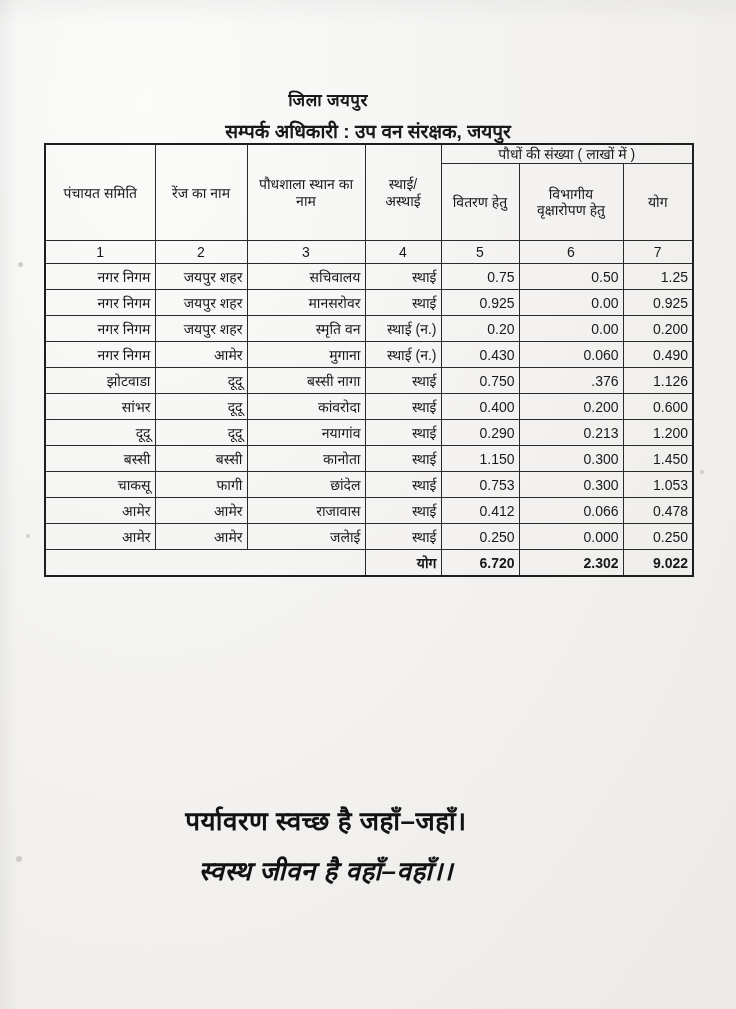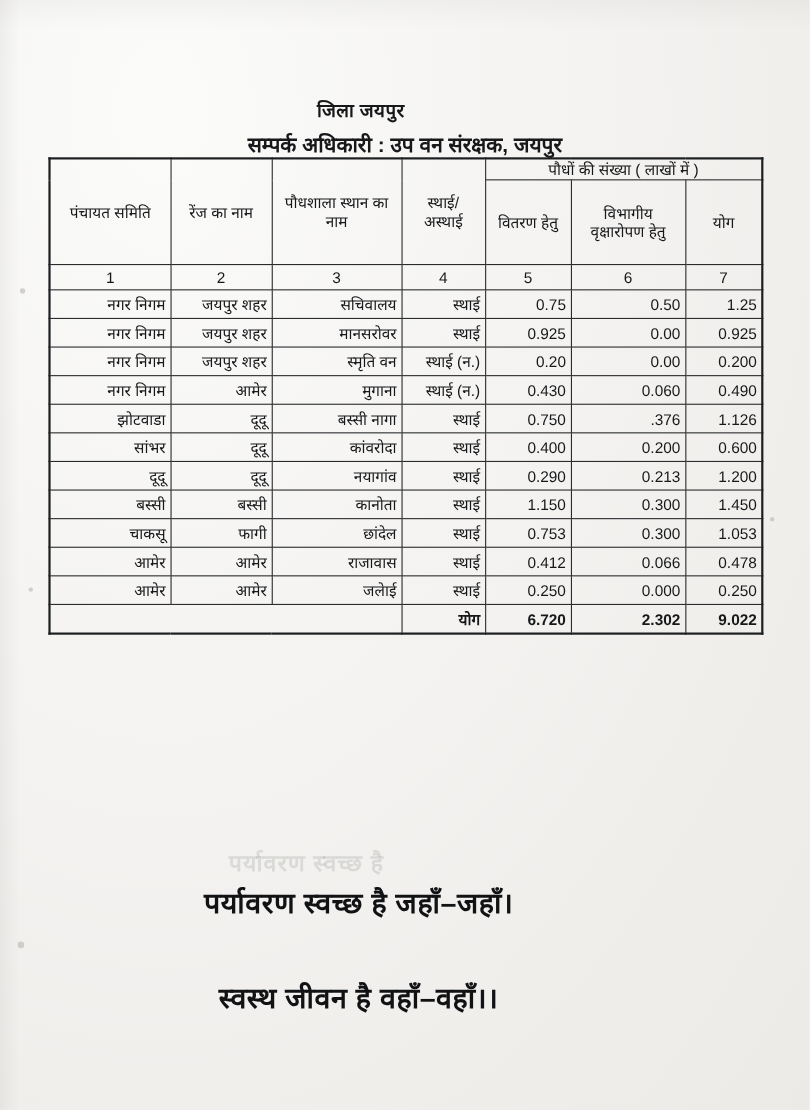--- a/index.html
+++ b/index.html
@@ -101,21 +101,21 @@
     position: absolute;
     left: 0;
     width: 652px;
     text-align: center;
     font-weight: bold;
     font-size: 26px;
     letter-spacing: .5px;
     color: #111214;
   }
   .slogan.l1 { top: 802px; }
-  .slogan.l2 { top: 888px; }
+  .slogan.l2 { top: 852px; font-style: italic; }
 
   .ghost {
     position: absolute;
     color: rgba(90,92,95,0.16);
     font-weight: bold;
     font-size: 21px;
     letter-spacing: 1px;
   }
   .ghost.g1 { top: 770px; left: 208px; }
   .ghost.g2 { top: 955px; left: 250px; font-size: 24px; }
@@ -123,21 +123,20 @@
 </head>
 <body>
 
 <div class="page">
   <div class="scan-noise"></div>
   <div class="speck" style="left:18px;  top:262px; width:5px; height:5px;"></div>
   <div class="speck" style="left:26px;  top:534px; width:4px; height:4px;"></div>
   <div class="speck" style="left:16px;  top:856px; width:6px; height:6px;"></div>
   <div class="speck" style="left:700px; top:470px; width:4px; height:4px;"></div>
 
-  <div class="ghost g1">पर्यावरण स्वच्छ है</div>
 
   <div class="doc-title">जिला जयपुर</div>
   <div class="doc-subtitle">सम्पर्क अधिकारी : उप वन संरक्षक, जयपुर</div>
 
   <table class="main outer-thick">
     <colgroup>
       <col class="col1">
         <col class="col2">
         <col class="col3">
         <col class="col4">

